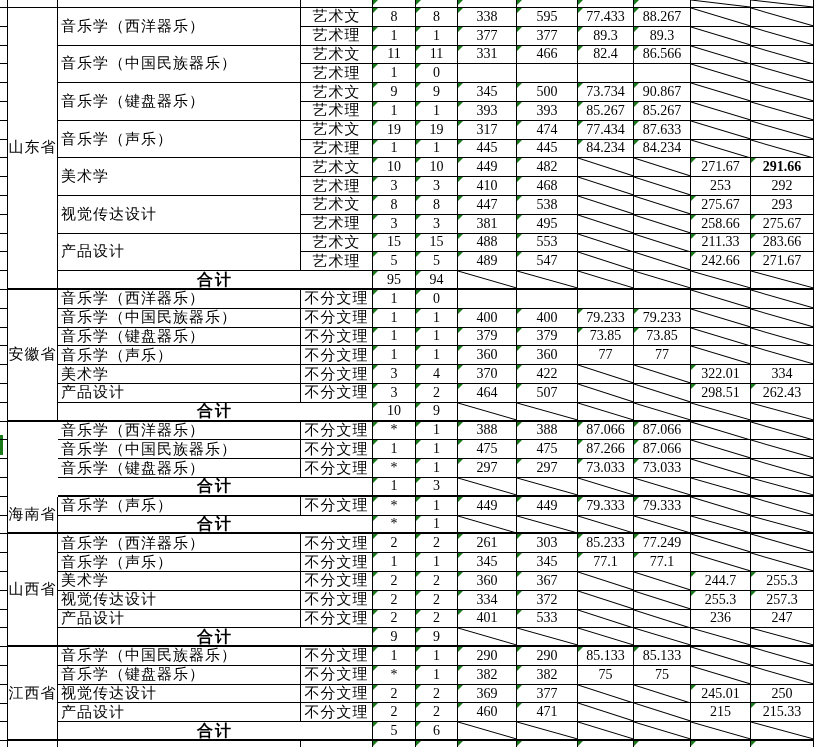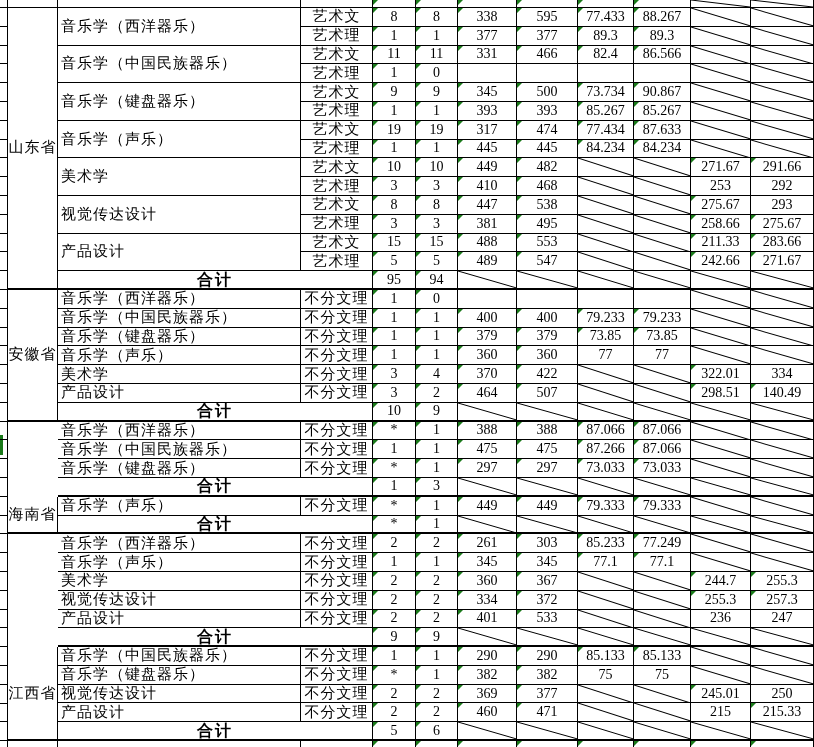--- a/index.html
+++ b/index.html
@@ -387,21 +387,21 @@
     </div>
     <div class="c" style="grid-area: 9 / 9;">
       <svg class="diag" viewBox="0 0 100 100" preserveAspectRatio="none">
         <line x1="0" y1="0" x2="100" y2="100" stroke="#000000" stroke-width="1" vector-effect="non-scaling-stroke"></line>
       </svg>
     </div>
     <div class="c" style="grid-area: 9 / 10;">
       <span>271.67</span>
       <i class="gt"></i>
     </div>
-    <div class="c" style="grid-area: 9 / 11;">
+    <div class="c" style="grid-area: 9 / 11; font-weight: bold;">
       <span>291.66</span>
       <i class="gt"></i>
     </div>
     <div class="c cat" style="grid-area: 10 / 3;">艺术理</div>
     <div class="c" style="grid-area: 10 / 4;">
       <span>3</span>
       <i class="gt"></i>
     </div>
     <div class="c" style="grid-area: 10 / 5;">
       <span>3</span>
@@ -803,21 +803,21 @@
     <div class="c" style="grid-area: 21 / 9;">
       <svg class="diag" viewBox="0 0 100 100" preserveAspectRatio="none">
         <line x1="0" y1="0" x2="100" y2="100" stroke="#000000" stroke-width="1" vector-effect="non-scaling-stroke"></line>
       </svg>
     </div>
     <div class="c" style="grid-area: 21 / 10;">
       <span>298.51</span>
       <i class="gt"></i>
     </div>
     <div class="c" style="grid-area: 21 / 11;">
-      <span>140.49</span>
+      <span>262.43</span>
       <i class="gt"></i>
     </div>
     <div class="c total sec-end" style="grid-area: 22 / 2 / auto / span 2;">合计</div>
     <div class="c sec-end" style="grid-area: 22 / 4;">
       <span>10</span>
       <i class="gt"></i>
     </div>
     <div class="c sec-end" style="grid-area: 22 / 5;">
       <span>9</span>
       <i class="gt"></i>
@@ -1068,20 +1068,21 @@
     <div class="c sec-end" style="grid-area: 28 / 10;">
       <svg class="diag" viewBox="0 0 100 100" preserveAspectRatio="none">
         <line x1="0" y1="0" x2="100" y2="100" stroke="#000000" stroke-width="1" vector-effect="non-scaling-stroke"></line>
       </svg>
     </div>
     <div class="c sec-end" style="grid-area: 28 / 11;">
       <svg class="diag" viewBox="0 0 100 100" preserveAspectRatio="none">
         <line x1="0" y1="0" x2="100" y2="100" stroke="#000000" stroke-width="1" vector-effect="non-scaling-stroke"></line>
       </svg>
     </div>
+    <div class="c prov sec-end" style="grid-area: 29 / 1 / span 6;">山西省</div>
     <div class="c major" style="grid-area: 29 / 2 / span 1;">音乐学（西洋器乐）</div>
     <div class="c cat" style="grid-area: 29 / 3;">不分文理</div>
     <div class="c" style="grid-area: 29 / 4;">
       <span>2</span>
       <i class="gt"></i>
     </div>
     <div class="c" style="grid-area: 29 / 5;">
       <span>2</span>
       <i class="gt"></i>
     </div>

